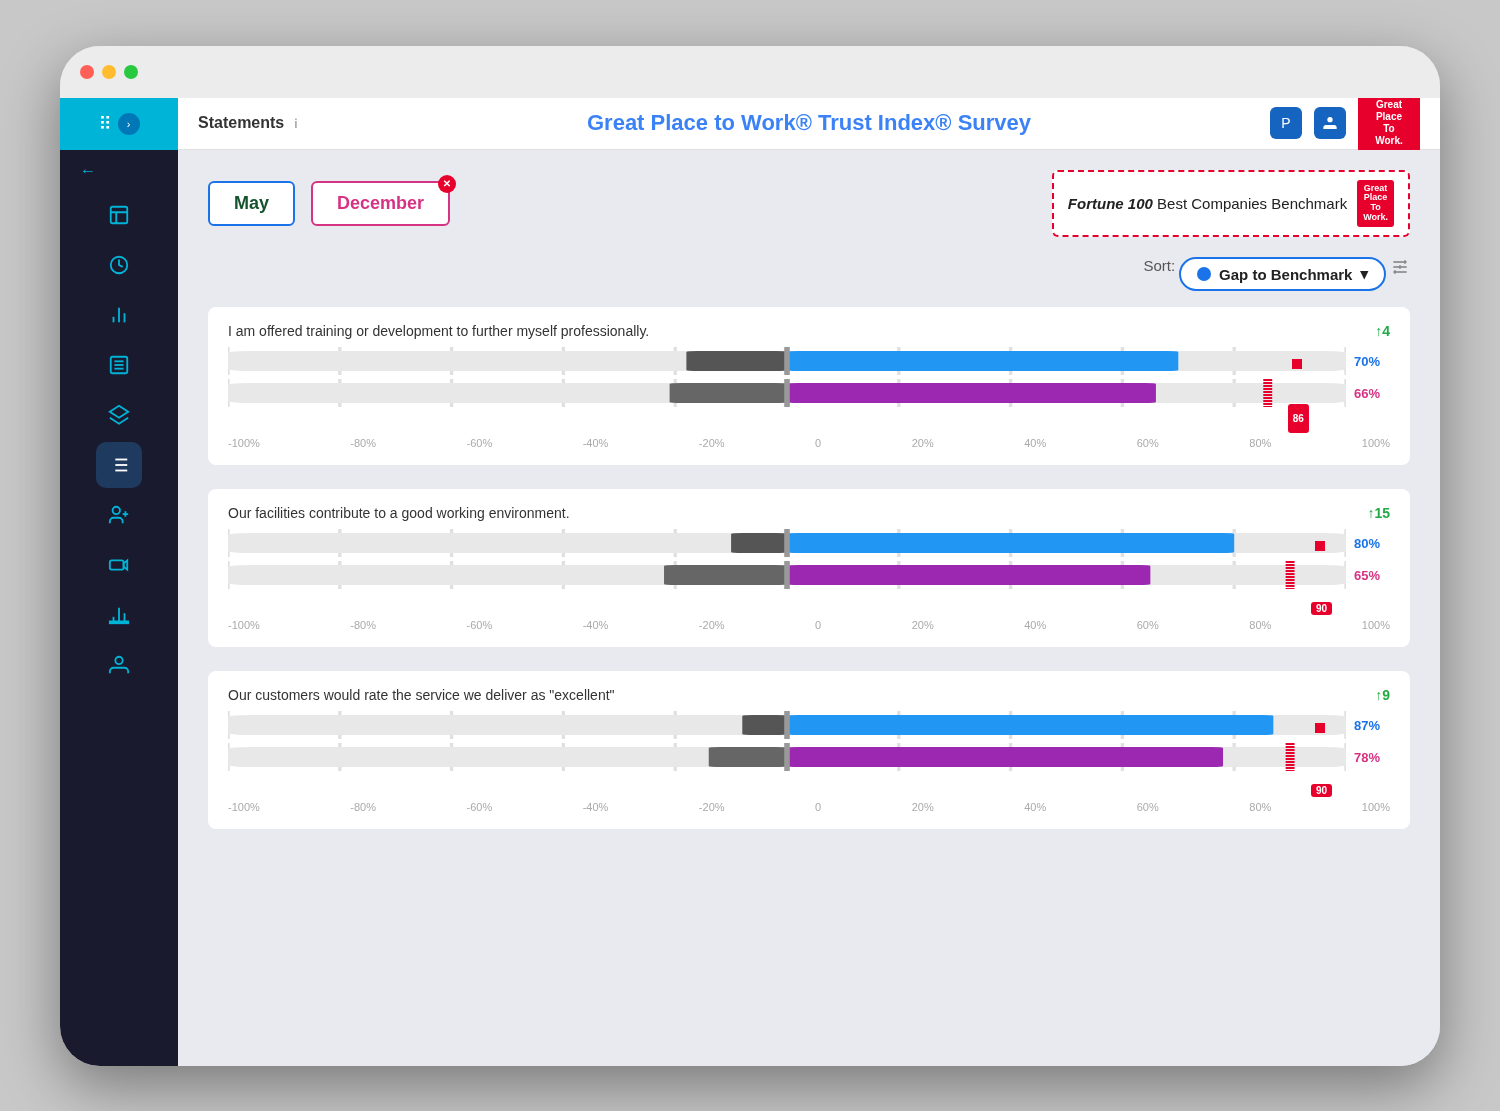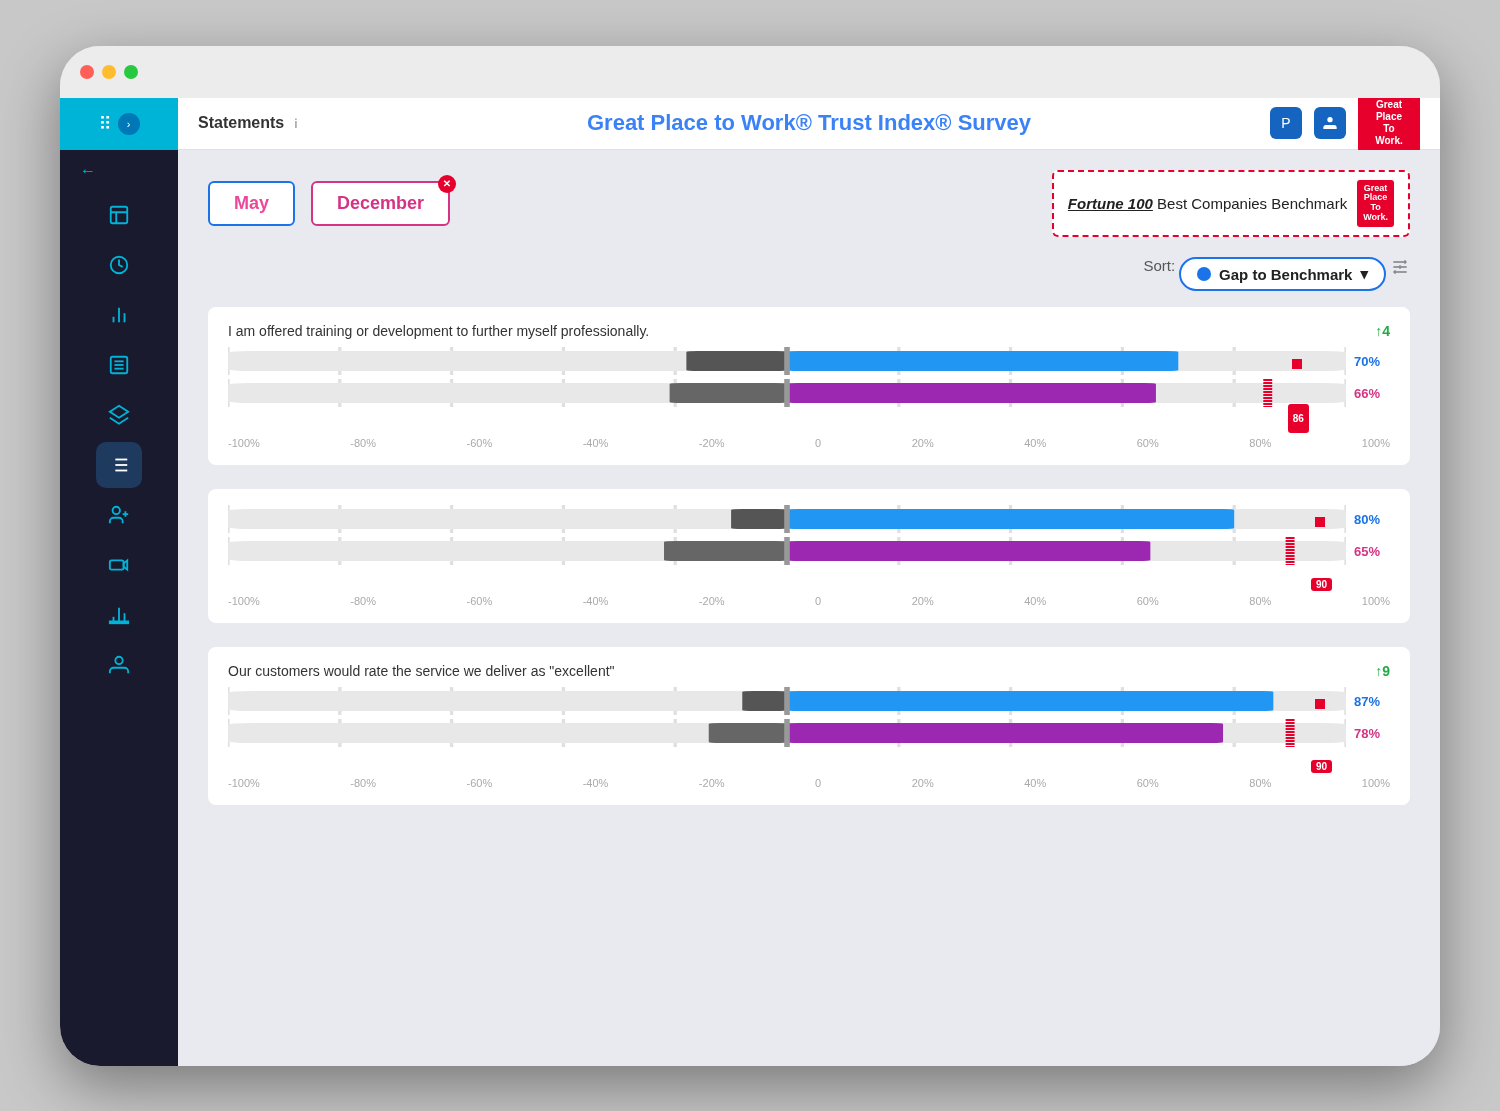--- a/index.html
+++ b/index.html
@@ -197,21 +197,21 @@
       padding: 10px 24px;
       border-radius: 6px;
       font-size: 18px;
       font-weight: 700;
       cursor: pointer;
       position: relative;
     }
 
     .filter-tag.blue {
       background: white;
-      color: #ec4899;
+      color: #14532d;
       border: 2px solid #1a73e8;
     }
 
     .filter-tag.pink {
       background: white;
       color: #d63384;
       border: 2px solid #d63384;
     }
 
     .filter-tag .close-btn {
@@ -237,21 +237,20 @@
     }
 
     .benchmark-text {
       font-size: 15px;
       color: #222;
     }
 
     .benchmark-text em {
       font-style: italic;
       font-weight: 700;
-      text-decoration: underline;
     }
 
     .benchmark-gptw {
       background: #e8002d;
       color: white;
       font-size: 9px;
       font-weight: 800;
       line-height: 1.1;
       padding: 4px 6px;
       border-radius: 3px;
@@ -609,20 +608,24 @@
                   <span>0</span>
                   <span>20%</span>
                   <span>40%</span>
                   <span>60%</span>
                   <span>80%</span>
                   <span>100%</span>
       </div>
     </div>
   </div>
             <div class="chart-block">
+    <div class="chart-header">
+      <span class="chart-label">Our facilities contribute to a good working environment.</span>
+      <span class="chart-delta">↑15</span>
+    </div>
     <div class="chart-area">
 
       <div class="chart-row">
         <div class="chart-svg-container">
           <svg class="chart-svg" viewBox="0 0 100 28" preserveAspectRatio="none">
 
             <line x1="0" y1="0" x2="0" y2="28" stroke="#e0e0e0" stroke-width="0.3"></line>
                       <line x1="10" y1="0" x2="10" y2="28" stroke="#e0e0e0" stroke-width="0.3"></line>
                       <line x1="20" y1="0" x2="20" y2="28" stroke="#e0e0e0" stroke-width="0.3"></line>
                       <line x1="30" y1="0" x2="30" y2="28" stroke="#e0e0e0" stroke-width="0.3"></line>

